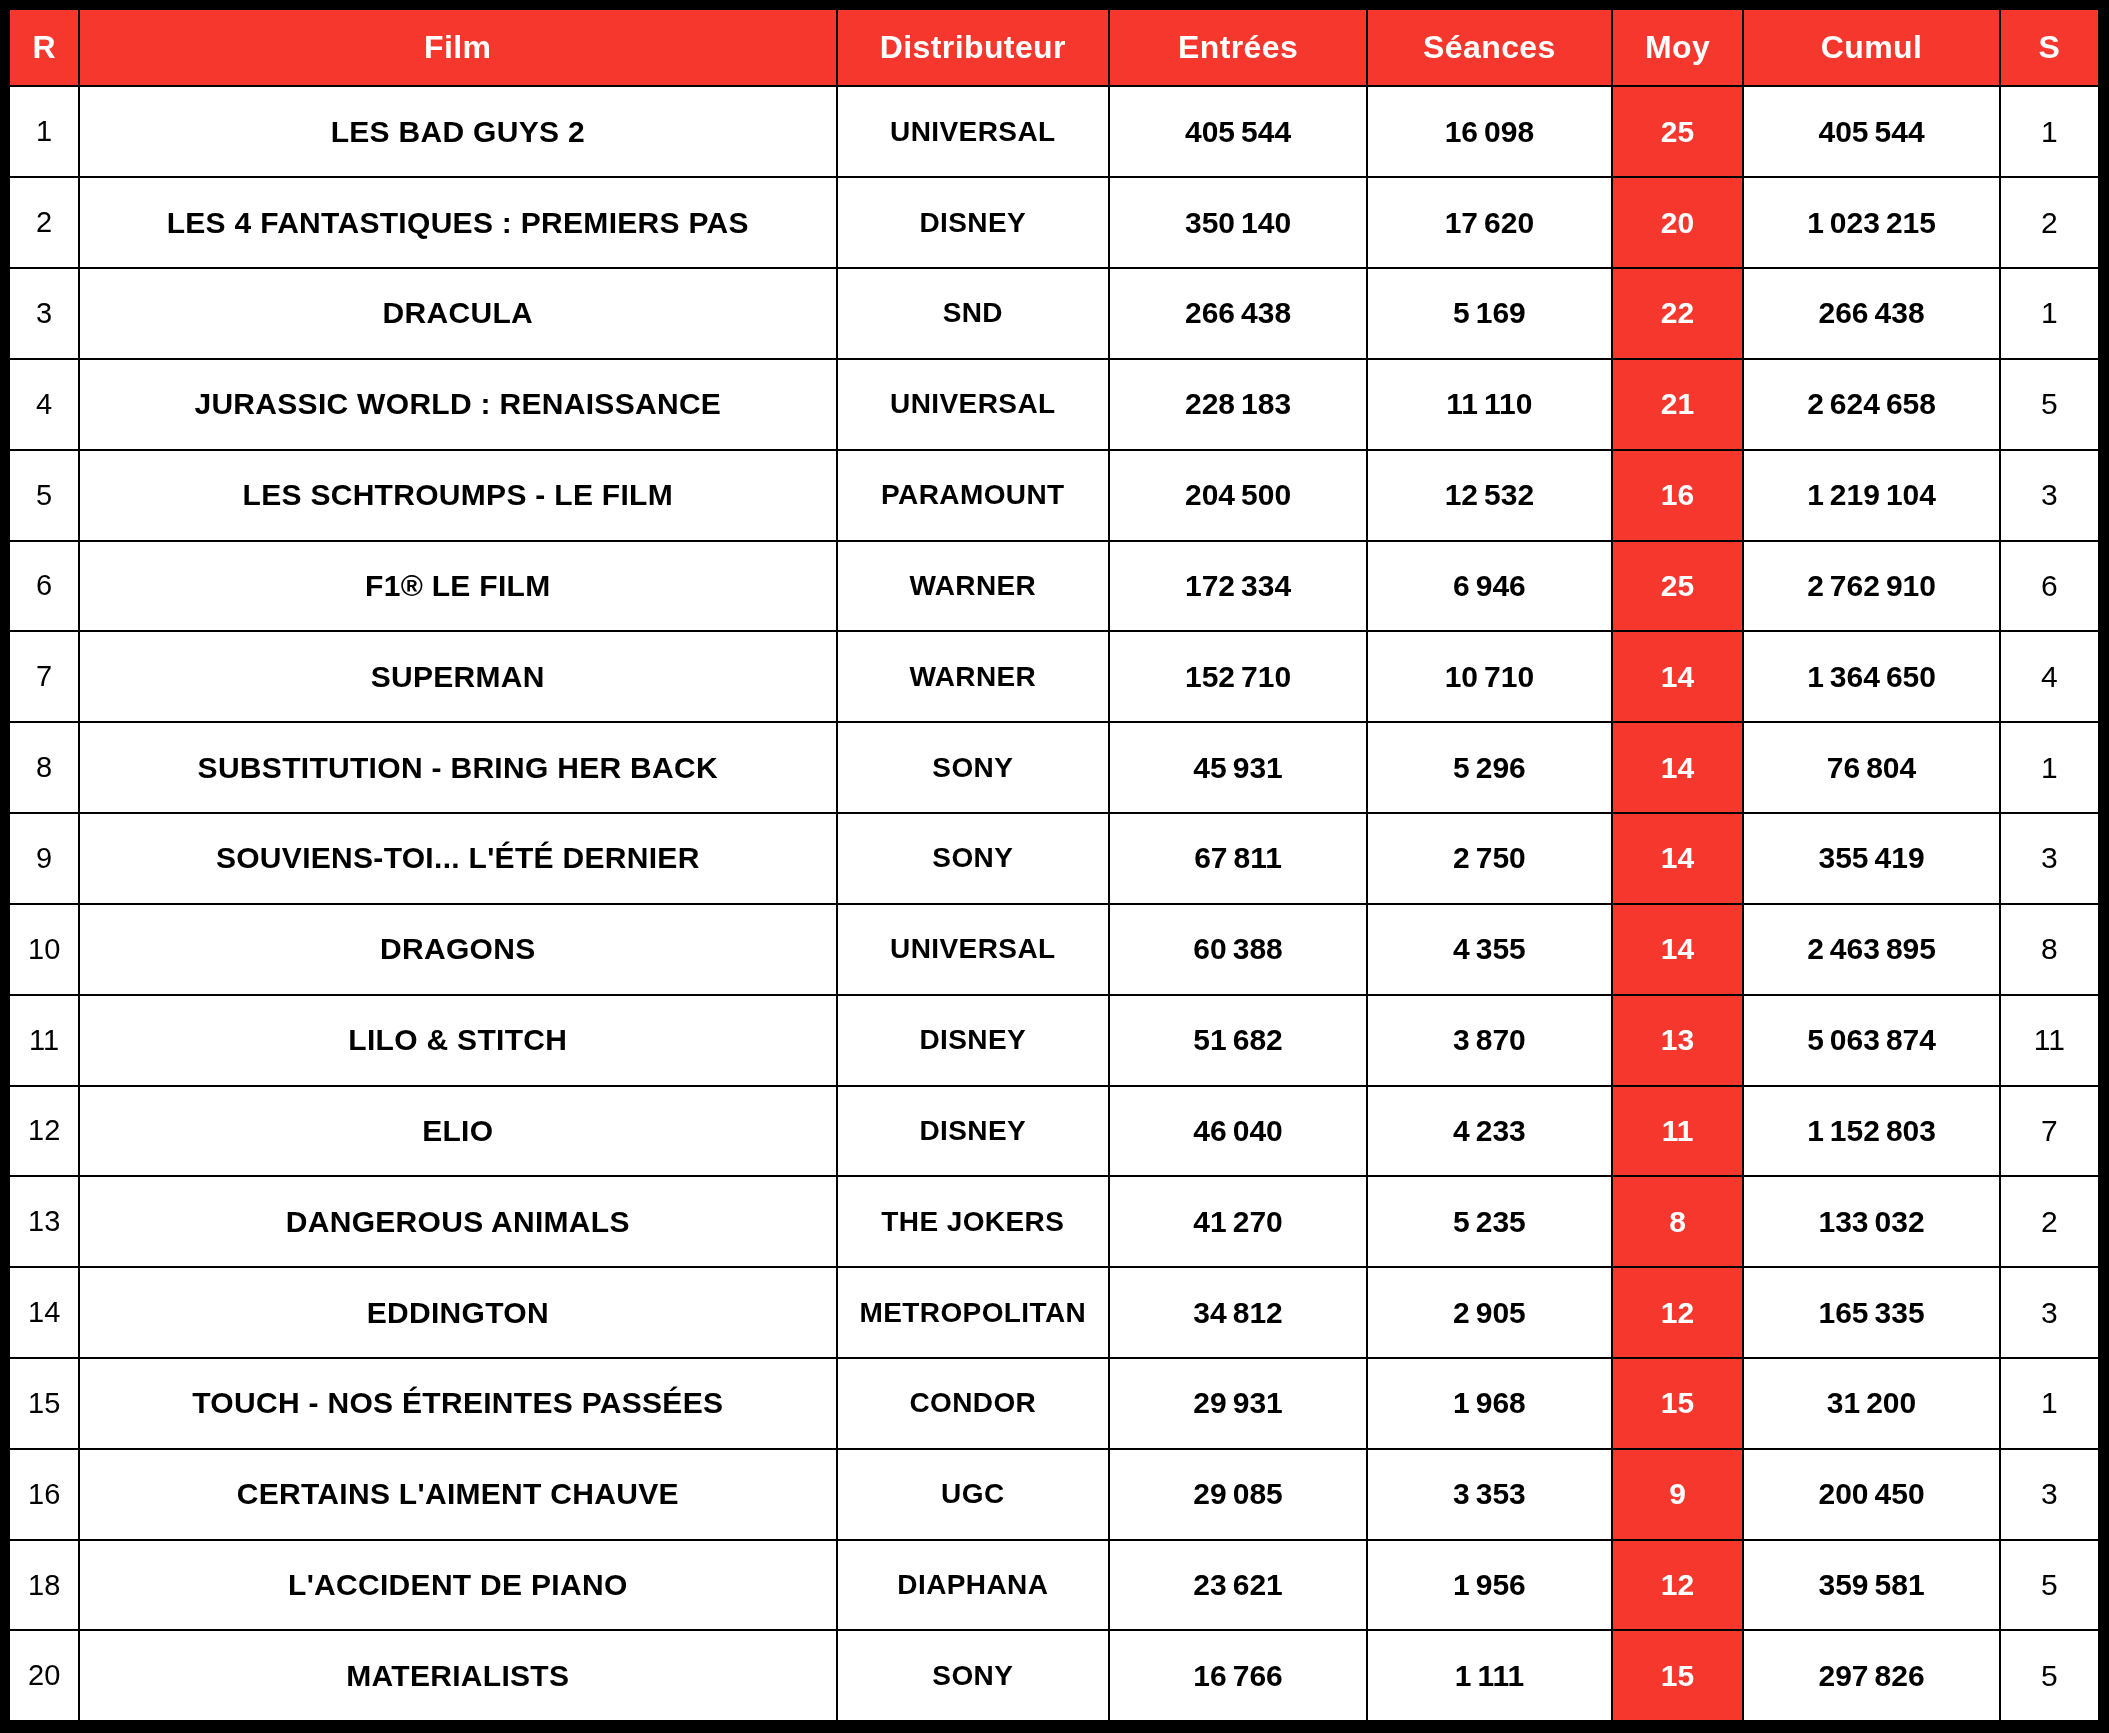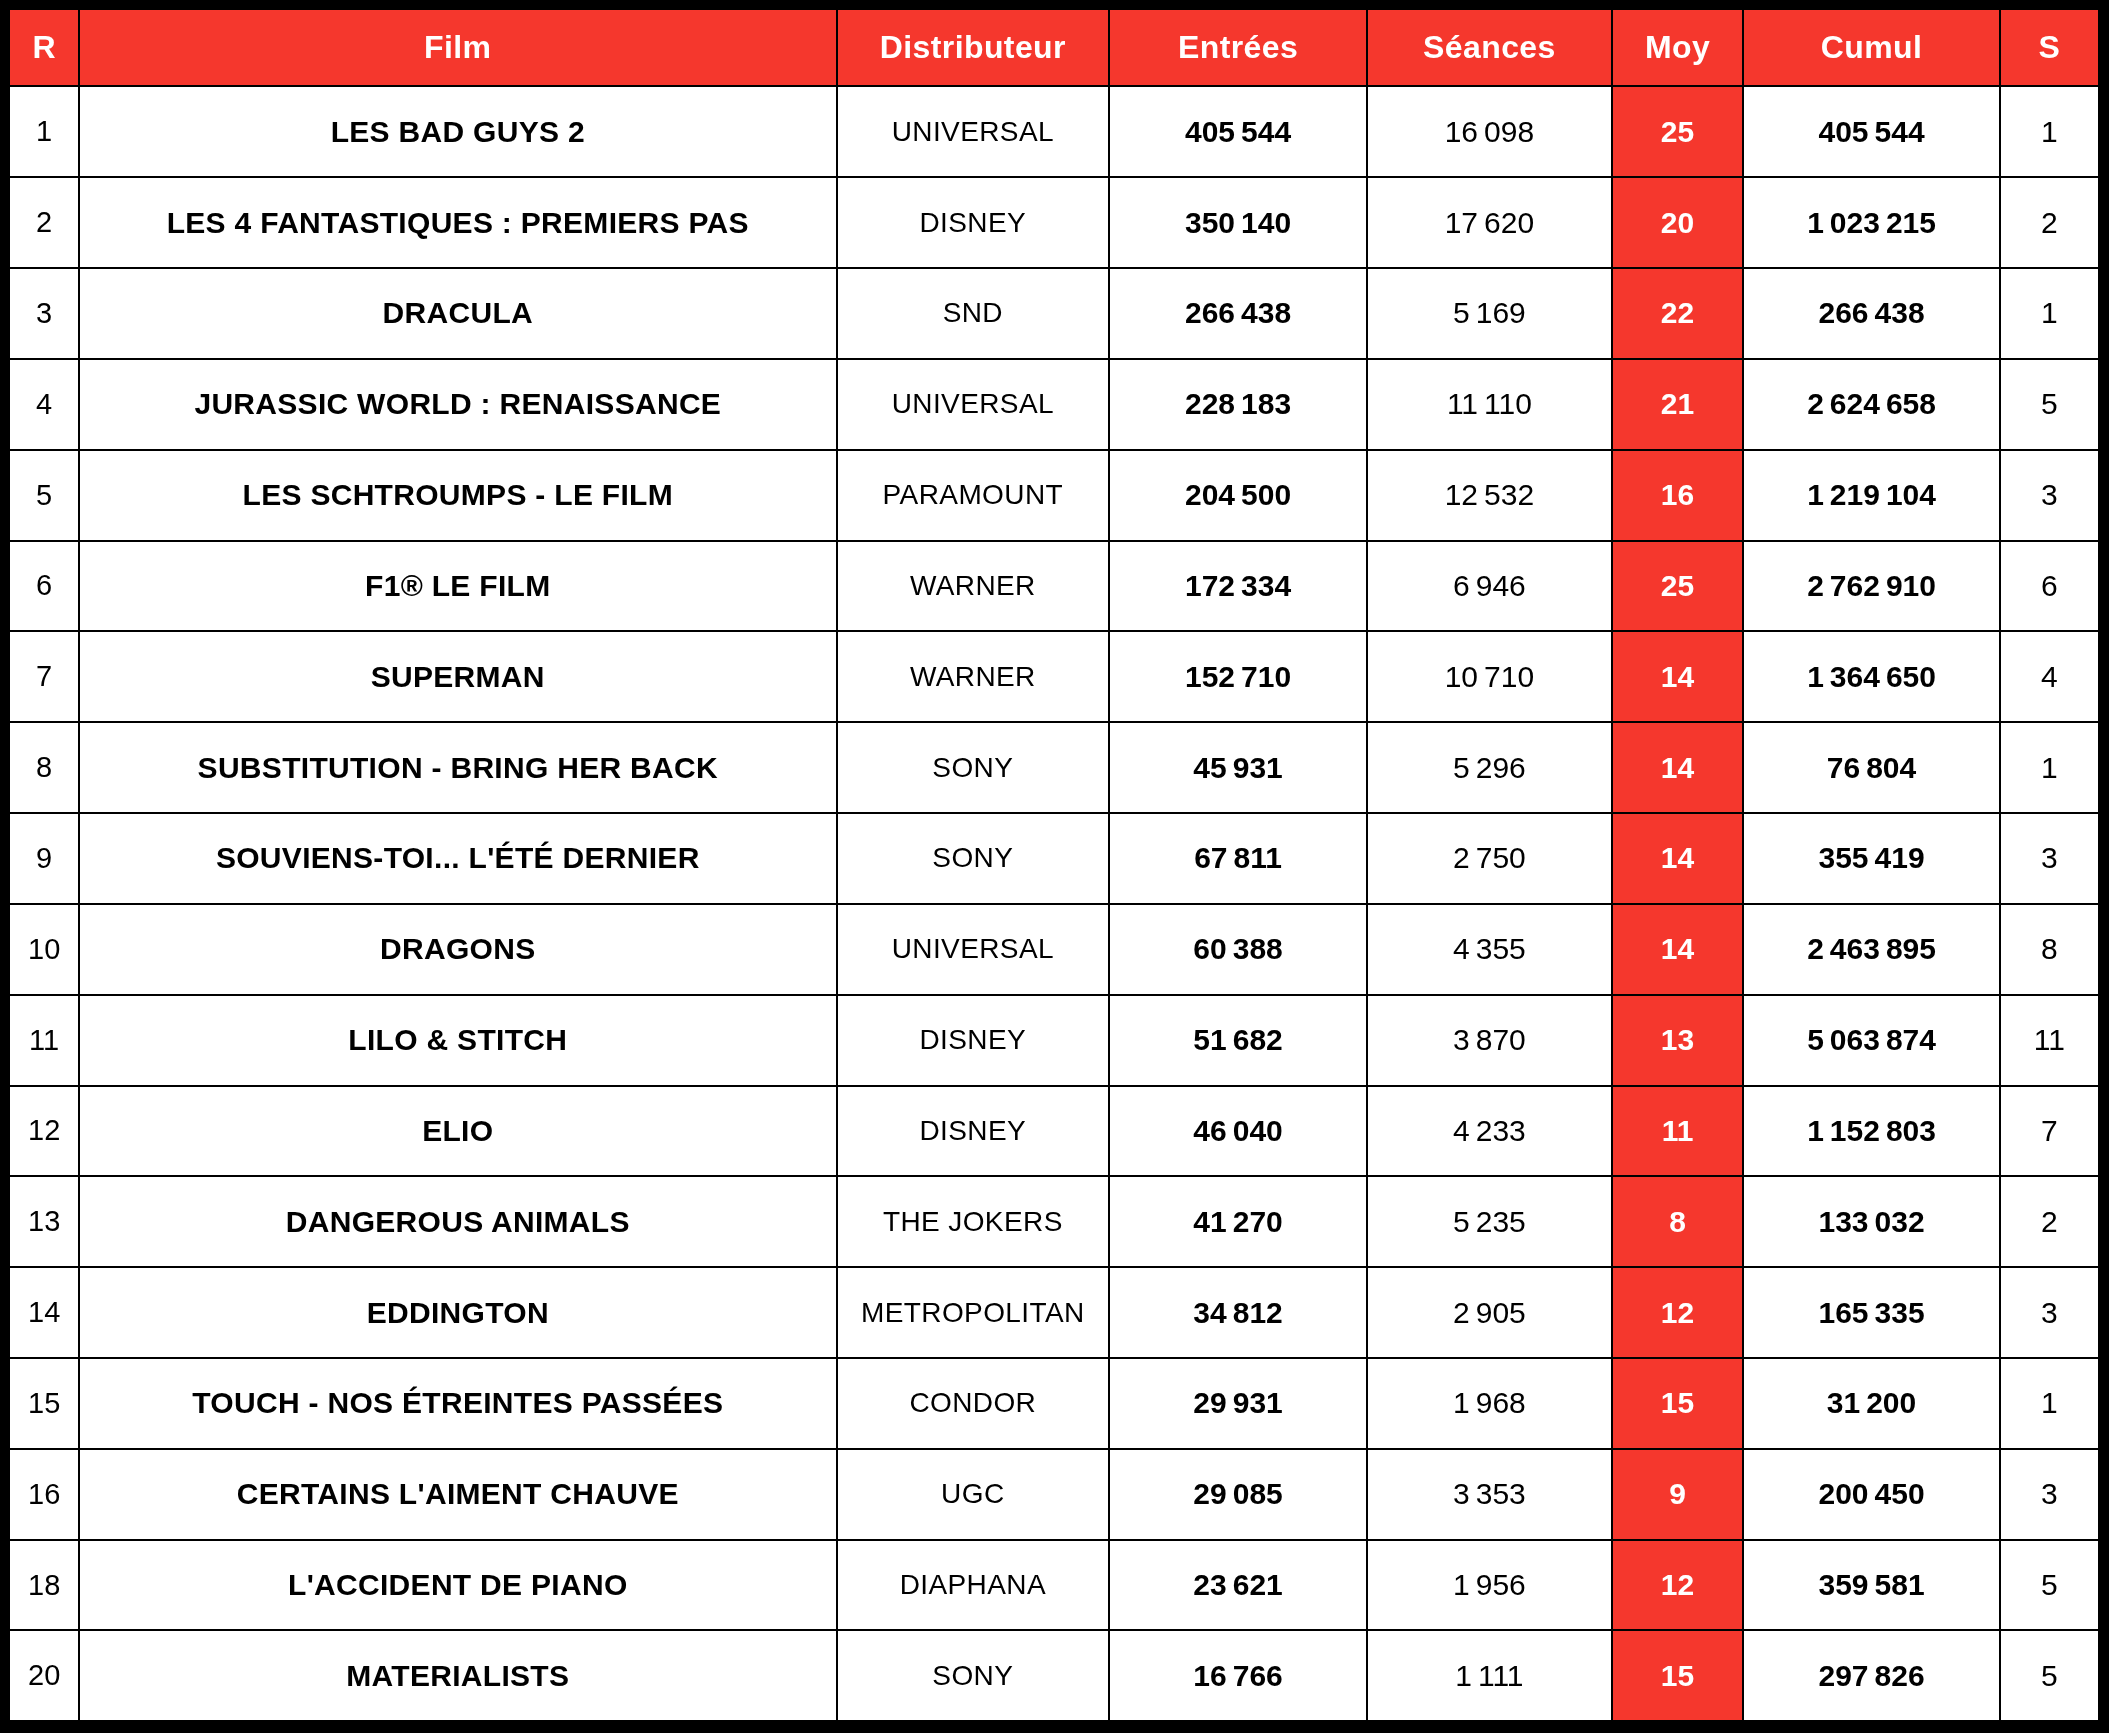--- a/index.html
+++ b/index.html
@@ -19,23 +19,23 @@
     padding:0 3.4px;box-sizing:border-box;
   }
   thead tr{height:77px;}
   th{
     background:#F5372D;color:#ffffff;
     font-weight:700;font-size:32px;letter-spacing:0.4px;
   }
   td{font-size:30px;color:#000000;}
   td.c-rank{font-weight:400;font-size:29px;}
   td.c-film{font-weight:700;letter-spacing:0.3px;text-align:center;}
-  td.c-dist{font-weight:400;font-size:28px;letter-spacing:0.4px;margin-left:23px;}
+  td.c-dist{font-weight:700;font-size:28px;letter-spacing:0.4px;margin-left:23px;}
   td.c-entries{font-weight:700;letter-spacing:0.4px;}
-  td.c-seances{font-weight:400;letter-spacing:0.4px;}
+  td.c-seances{font-weight:700;letter-spacing:0.4px;}
   td.c-moy{background:#F5372D;color:#ffffff;font-weight:700;}
   td.c-cumul{font-weight:700;letter-spacing:0.4px;}
   td.c-weeks{font-weight:400;}
 </style>
 </head>
 <body>
 
 <div class="frame">
   <table class="boxoffice">
     <colgroup>

